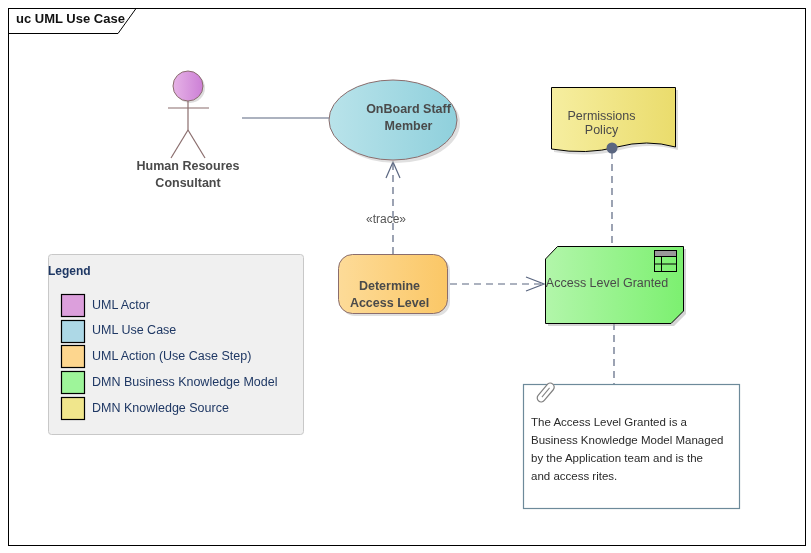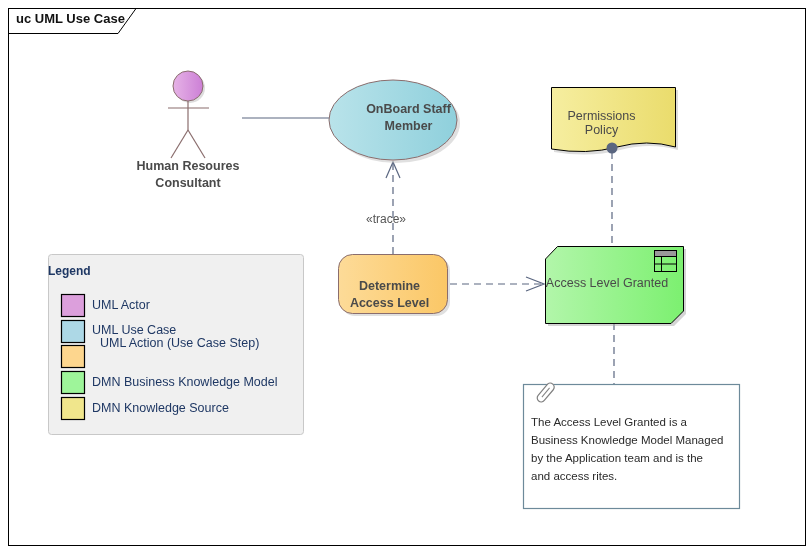--- a/index.html
+++ b/index.html
@@ -116,21 +116,21 @@
   <div>Access Level</div>
 </div>
 
 <div class="abs" style="left:545px; top:276px; width:124px; text-align:center; font-size:12.5px; color:#4a4a4a;">Access Level Granted</div>
 
 <div class="abs" style="left:551px; top:109px; width:101px; text-align:center; font-size:12.5px; color:#4a4a4a;">Permissions Policy</div>
 
 <div class="abs legend-title">Legend</div>
 <div class="abs legend-item" style="top:298px;">UML Actor</div>
 <div class="abs legend-item" style="top:323px;">UML Use Case</div>
-<div class="abs legend-item" style="top:336px;margin-left:8px;">UML Action (Use Case Step)</div>
+<div class="abs legend-item" style="top:349px;">UML Action (Use Case Step)</div>
 <div class="abs legend-item" style="top:375px;">DMN Business Knowledge Model</div>
 <div class="abs legend-item" style="top:401px;">DMN Knowledge Source</div>
 
 <div class="abs note-text">
   <div>The Access Level Granted is a</div>
   <div>Business Knowledge Model Managed</div>
   <div>by the Application team and is the</div>
   <div>and access rites.</div>
 </div>
 

